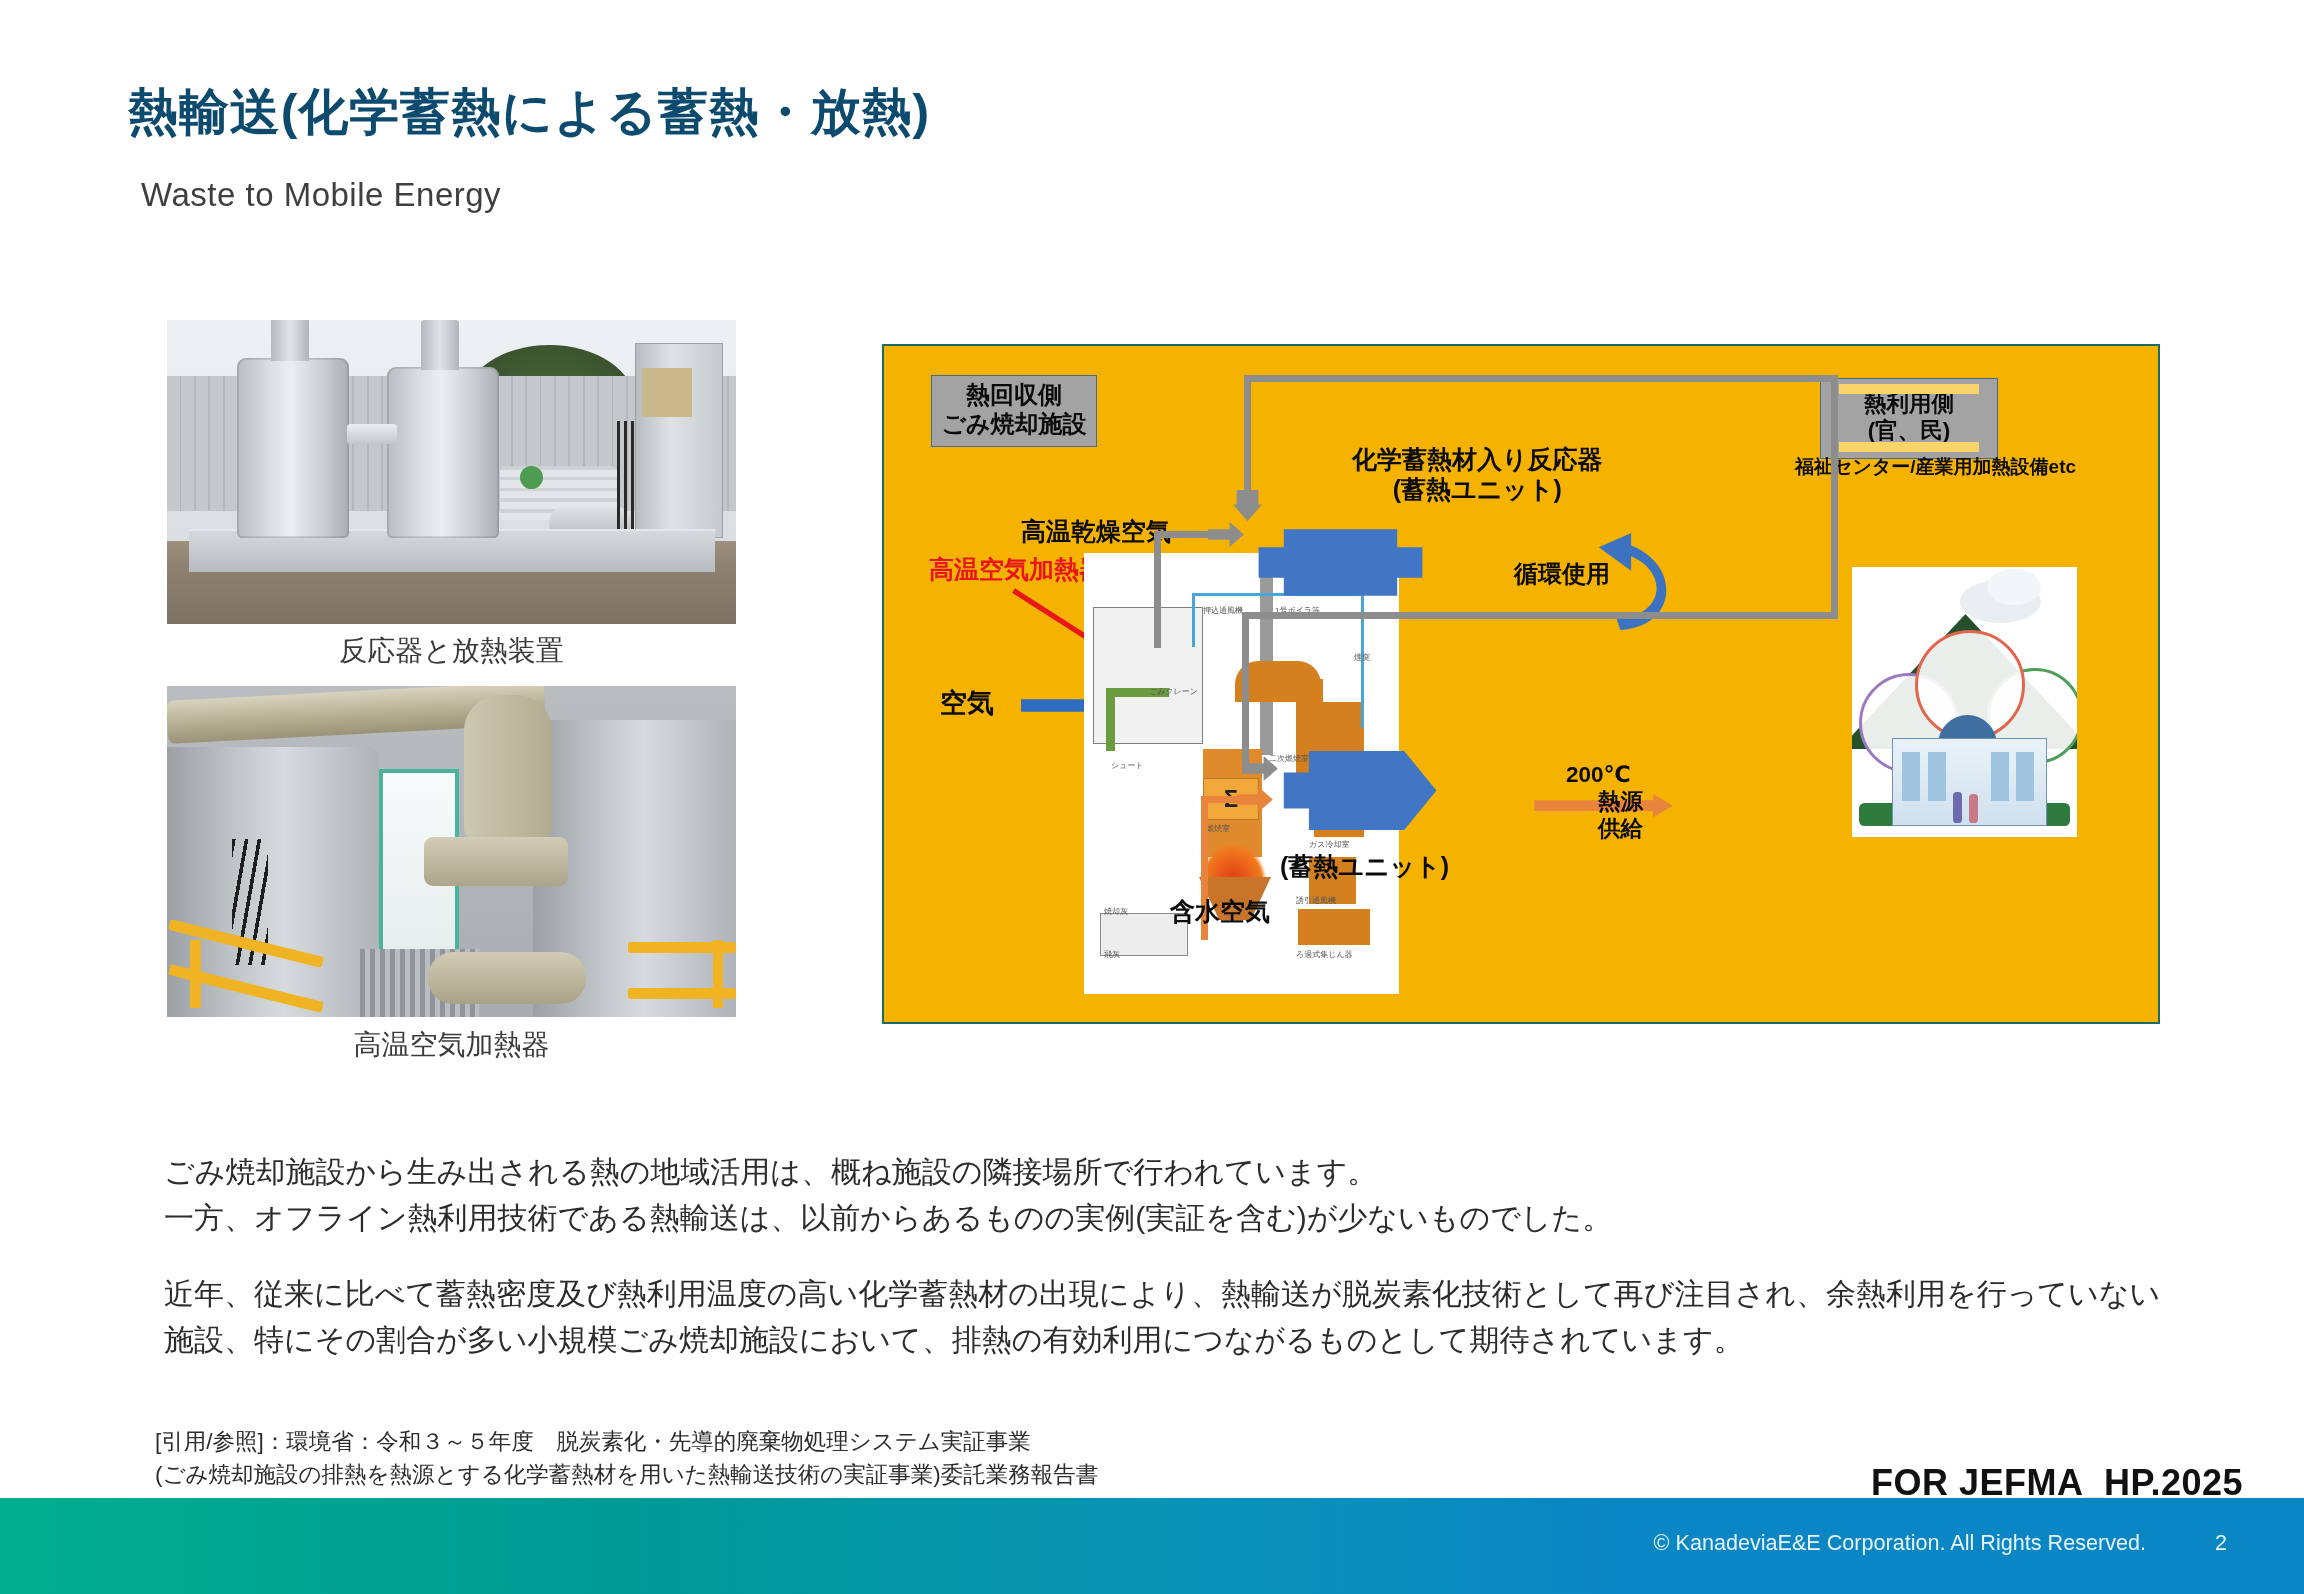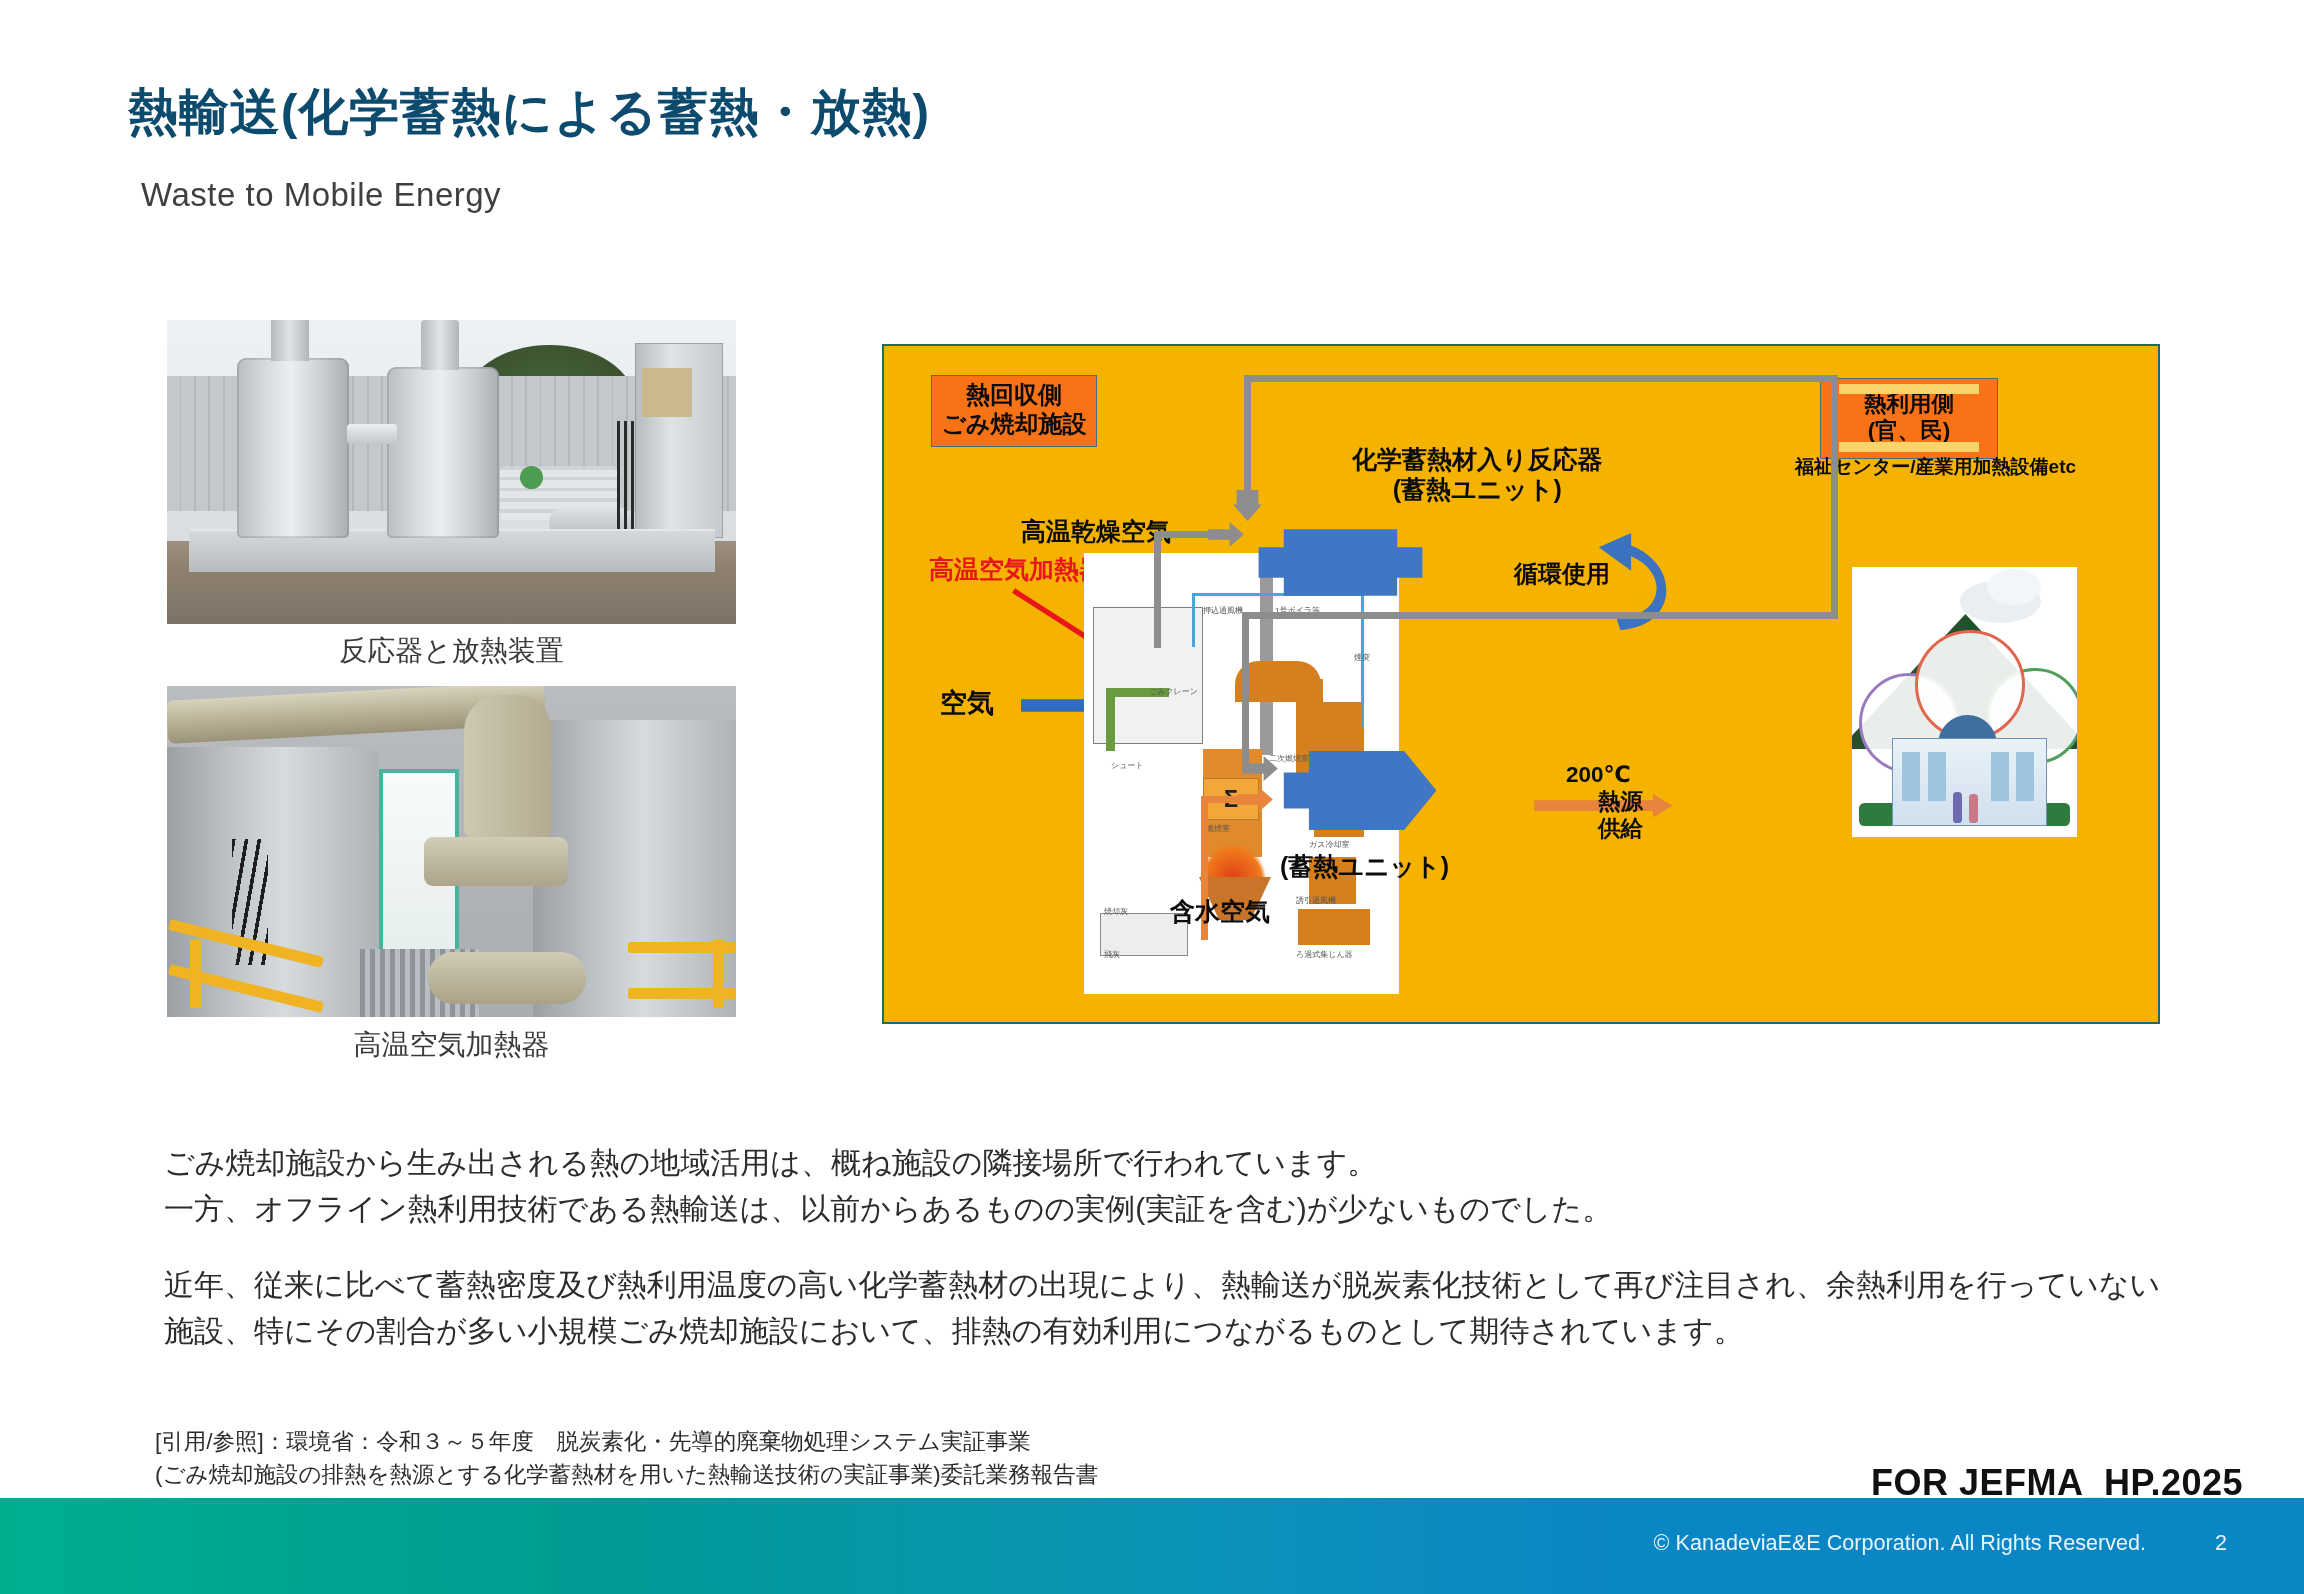--- a/index.html
+++ b/index.html
@@ -86,21 +86,21 @@
   .p2-post{position:absolute;background:#f0b323;width:10.8px;height:68px;}
   .p2-cable{position:absolute;left:65px;top:153px;width:36px;height:126px;
     background:repeating-linear-gradient(100deg,#1e1e1e 0 3.6px,transparent 3.6px 12.6px);}
 
   
   .diagram{
     position:absolute;left:882px;top:344px;width:1278px;height:680px;
     background:#f5b300;border:2.7px solid #1f6b62;box-sizing:border-box;
   }
   .dg-label{position:absolute;font-weight:bold;color:#0b0b0b;white-space:pre;line-height:1.18;}
-  .dg-box{position:absolute;border:1.8px solid #4a6a86;background:#f97316;
+  .dg-box{position:absolute;border:1.8px solid #4a6a86;background:#a3a3a3;
     text-align:center;font-weight:bold;color:#0b0b0b;line-height:1.2;}
   .hl-bar{position:absolute;left:10%;width:80%;height:10px;background:#f9d46a;}
   .dg-red{color:#e8161b;font-weight:bold;}
   .arrow-gray{position:absolute;background:#8d8d8d;}
   .arrow-orange{position:absolute;background:#e8843c;}
 
   
   .inc{position:absolute;left:200px;top:207px;width:315px;height:441px;background:#ffffff;overflow:hidden;}
   .inc-crane{position:absolute;left:9px;top:54px;width:108px;height:135px;border:1.8px solid #7e7e7e;background:#f1f1f1;}
   .inc-green{position:absolute;left:21.6px;top:135px;width:63px;height:9px;background:#6a9b3f;}
@@ -137,21 +137,21 @@
   .util-dome{position:absolute;left:86px;top:148px;width:59px;height:31px;background:#3f6f9e;border-radius:30px 30px 0 0;}
   .util-green{position:absolute;left:7.2px;top:236px;width:211px;height:23.4px;background:#2f7a3d;border-radius:5.4px;}
   .util-win{position:absolute;background:#9fc4e0;}
   .util-ppl{position:absolute;border-radius:3.6px;}
 
   
   .body-text{
     position:absolute;left:164px;top:1136px;width:2016px;
     font-size:30px;color:#2c2c2c;line-height:1.52;
   }
-  .body-text p{margin:4px 0 31px 0;}
+  .body-text p{margin:13px 0 31px 0;}
   .body-text p:last-child{margin-bottom:0;}
 
   
   .citation{
     position:absolute;left:155px;top:1426px;width:1530px;
     font-size:22.5px;color:#2c2c2c;line-height:1.45;
   }
 
   
   .jefma{

